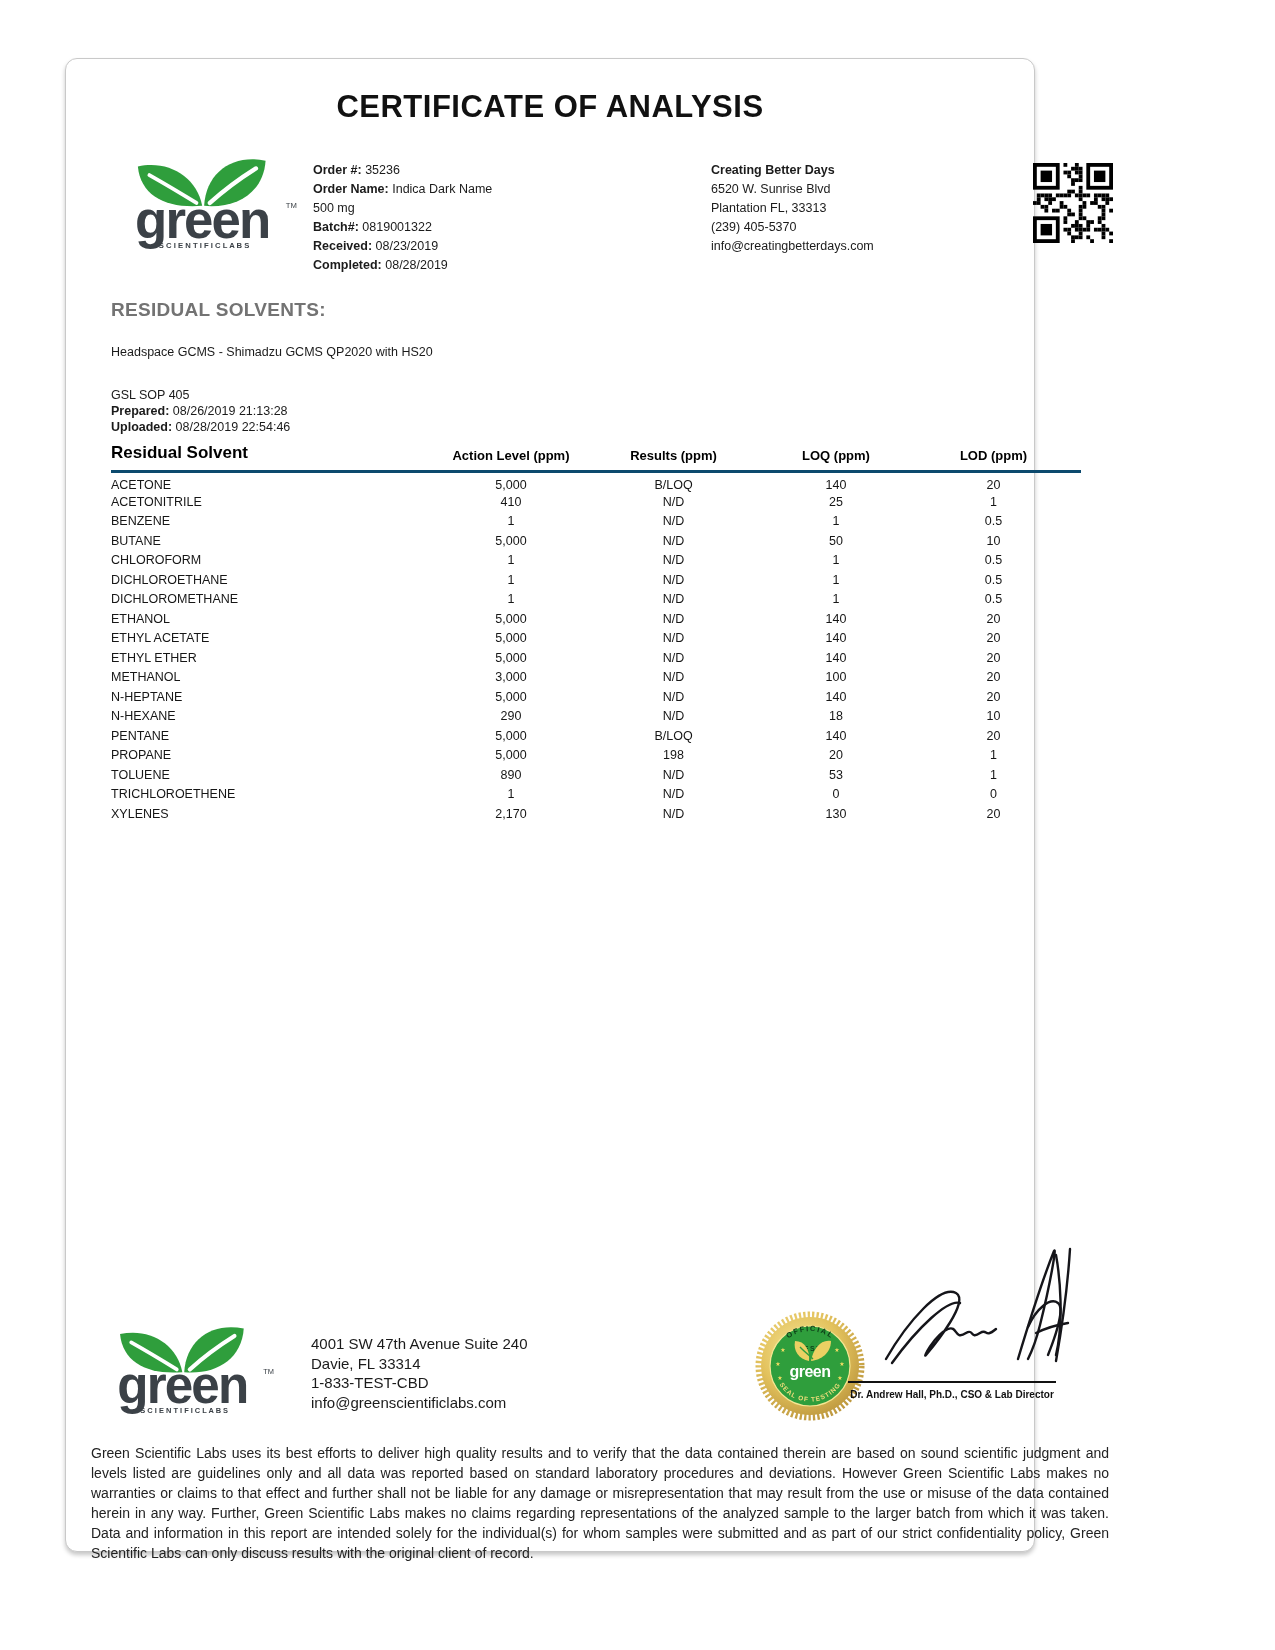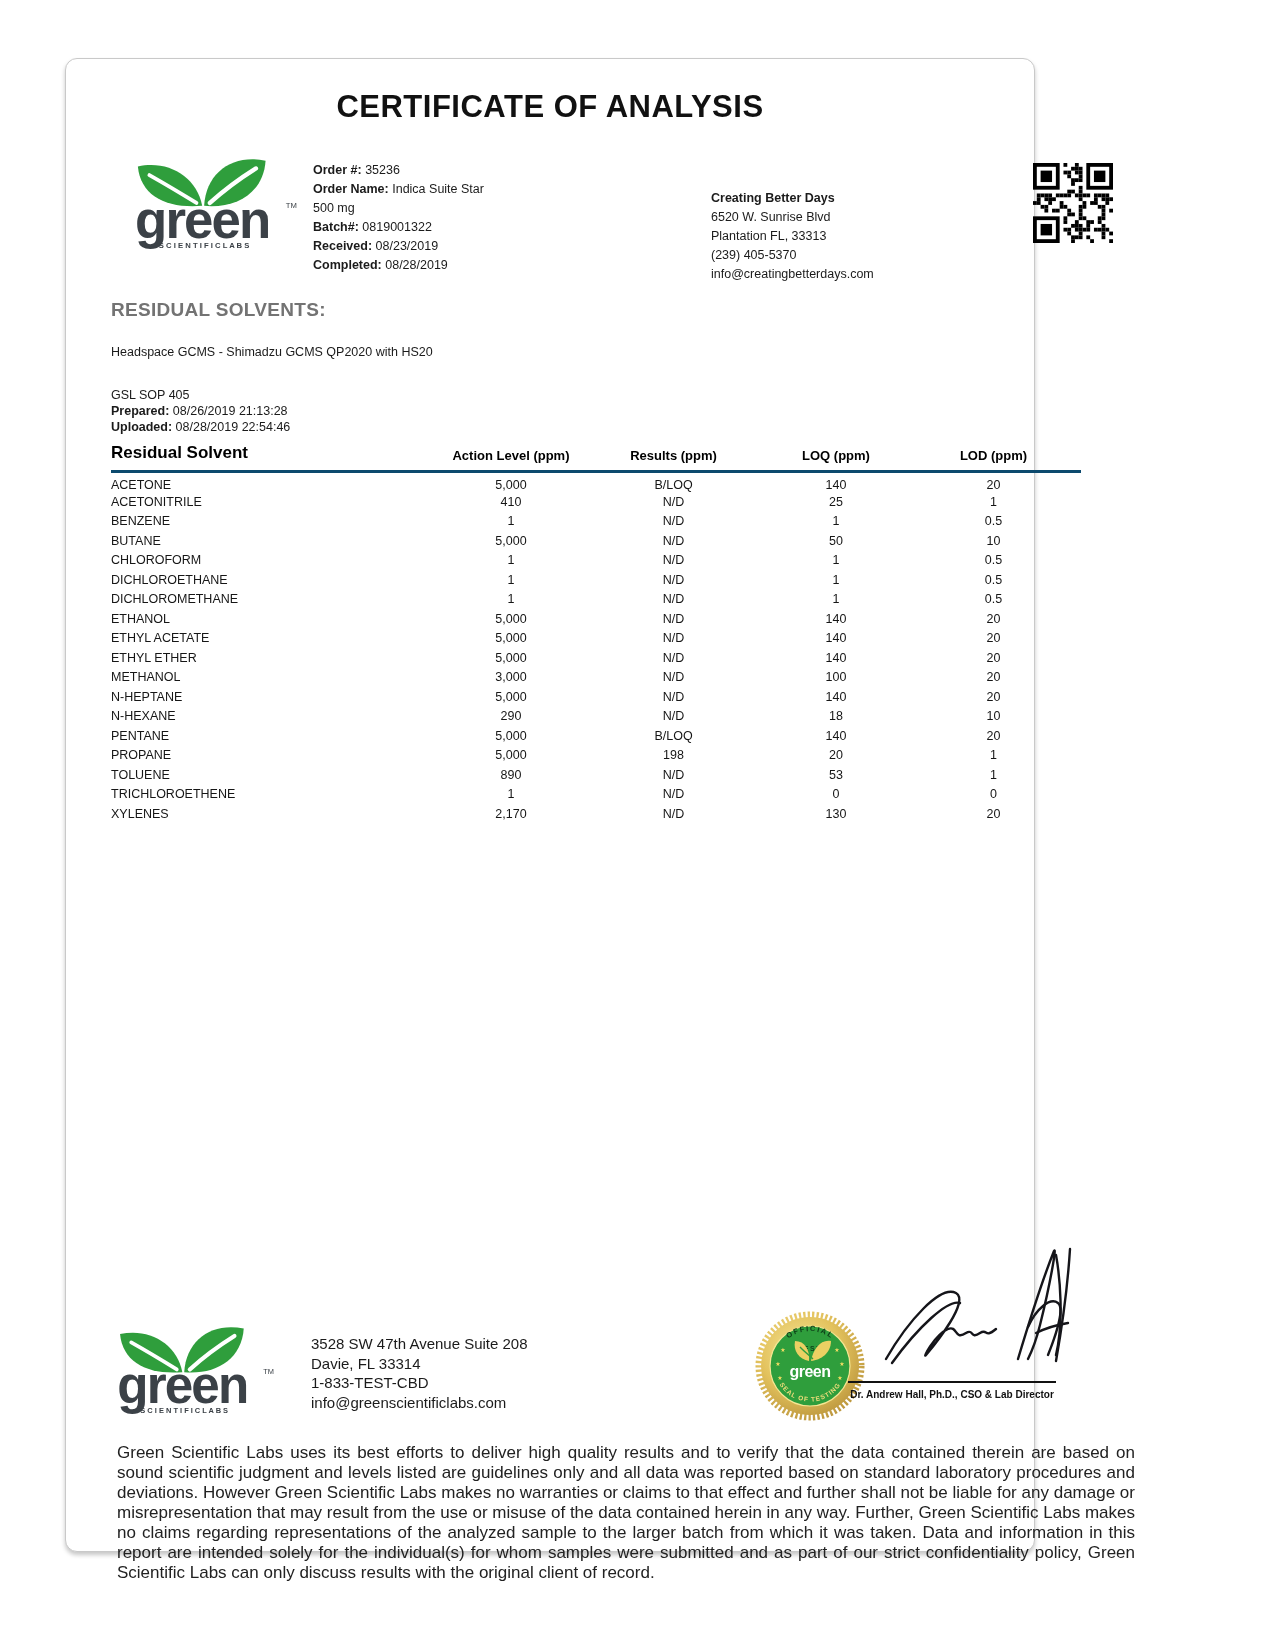--- a/index.html
+++ b/index.html
@@ -8,21 +8,21 @@
   .card { position:absolute; left:65px; top:58px; width:970px; height:1494px;
           background:#fff; border:1.5px solid #c9c9c9; border-radius:12px;
           box-shadow:0 3px 4px rgba(0,0,0,0.22); }
   .title { position:absolute; top:30px; left:0; width:100%; text-align:center;
            font-size:31px; font-weight:bold; letter-spacing:0.5px; color:#111; }
   
   .logo-box { position:absolute; left:45px; top:94px; width:192px; height:98px; }
   .logo-box svg, .footer-logo svg { width:100%; height:100%; }
   .order-block { position:absolute; left:247px; top:102px; font-size:12.5px; line-height:19px; }
   .client-block { position:absolute; left:645px; top:102px; font-size:12.5px; line-height:19px; }
-  .lbl { font-weight:bold;margin-top:28px; }
+  .lbl { font-weight:bold; }
   .qr { position:absolute; left:967px; top:104px; width:80px; height:80px; }
   
   .section-heading { position:absolute; left:45px; top:240px; font-size:19px; font-weight:bold; letter-spacing:0.3px; color:#737373; }
   .method-line { position:absolute; left:45px; top:286px; font-size:12.5px; }
   .sop-block { position:absolute; left:45px; top:328px; font-size:12.5px; line-height:16px; }
   
   .solvent-table { position:absolute; left:45px; top:384px; width:970px; border-collapse:collapse; table-layout:fixed; }
   .solvent-table col.c1{width:330px}.solvent-table col.c2{width:140px}.solvent-table col.c3{width:185px}
   .solvent-table col.c4{width:140px}.solvent-table col.c5{width:175px}
   .solvent-table th { border-bottom:3px solid #0c4a6e; padding:0 0 7px 0; vertical-align:bottom; color:#000; }
@@ -35,21 +35,21 @@
   .footer-logo { position:absolute; left:28px; top:1262px; width:186px; height:95px; }
   .footer-address { position:absolute; left:245px; top:1275px; font-size:15px; line-height:19.5px; }
   .seal { position:absolute; left:688px; top:1250px; width:112px; height:114px; }
   .seal svg { width:100%; height:100%; }
   .signature { position:absolute; left:812px; top:1182px; width:212px; height:138px; }
   .signature svg { width:100%; height:100%; }
   .sig-line { position:absolute; left:782px; top:1322px; width:208px; height:0; border-top:2.5px solid #111; }
   .signer { position:absolute; left:770px; top:1330px; width:232px; text-align:center;
             font-size:10px; font-weight:bold; color:#111; }
   .disclaimer { position:absolute; left:25px; top:1384px; width:1018px;
-                font-size:17px; line-height:20px; text-align:justify; color:#222;margin-left:26px; }
+                font-size:14px; line-height:20px; text-align:justify; color:#222; }
 </style>
 </head>
 <body>
 
 <div class="page">
   <div class="card">
 
     <div class="title">CERTIFICATE OF ANALYSIS</div>
 
     <div class="logo-box">
@@ -59,21 +59,21 @@
     <path d="M97,54 C99,19 127,0 161,7 C159,40 131,57 97,54 Z" fill="#2f9e3c"></path>
     <path d="M151,15 C135,25 114,41 103,51" stroke="#fff" stroke-width="4.5" fill="none" stroke-linecap="round"></path>
     <text x="95" y="87" font-size="55" font-weight="bold" fill="#3b4147" text-anchor="middle" letter-spacing="-2" font-family="'Liberation Sans',sans-serif">green</text>
     <text x="182" y="56" font-size="8" fill="#3b4147" font-family="'Liberation Sans',sans-serif">TM</text>
     <text x="97" y="98" font-size="8" font-weight="bold" fill="#3b4147" text-anchor="middle" font-family="'Liberation Sans',sans-serif">S C I E N T I F I C   L A B S</text>
   </svg></span>
     </div>
 
     <div class="order-block">
       <div><span class="lbl">Order #:</span> <span>35236</span></div>
-      <div><span class="lbl">Order Name:</span> <span>Indica Suite Star</span></div>
+      <div><span class="lbl">Order Name:</span> <span>Indica Dark Name</span></div>
       <div>500 mg</div>
       <div><span class="lbl">Batch#:</span> <span>0819001322</span></div>
       <div><span class="lbl">Received:</span> <span>08/23/2019</span></div>
       <div><span class="lbl">Completed:</span> <span>08/28/2019</span></div>
     </div>
 
     <div class="client-block">
       <div class="lbl">Creating Better Days</div>
       <div>6520 W. Sunrise Blvd</div>
       <div>Plantation FL, 33313</div>
@@ -363,21 +363,21 @@
     <path d="M40,22 C56,31 76,43 89,51" stroke="#fff" stroke-width="4" fill="none" stroke-linecap="round"></path>
     <path d="M97,54 C99,19 127,0 161,7 C159,40 131,57 97,54 Z" fill="#2f9e3c"></path>
     <path d="M151,15 C135,25 114,41 103,51" stroke="#fff" stroke-width="4.5" fill="none" stroke-linecap="round"></path>
     <text x="95" y="87" font-size="55" font-weight="bold" fill="#3b4147" text-anchor="middle" letter-spacing="-2" font-family="'Liberation Sans',sans-serif">green</text>
     <text x="182" y="56" font-size="8" fill="#3b4147" font-family="'Liberation Sans',sans-serif">TM</text>
     <text x="97" y="98" font-size="8" font-weight="bold" fill="#3b4147" text-anchor="middle" font-family="'Liberation Sans',sans-serif">S C I E N T I F I C   L A B S</text>
   </svg></span>
     </div>
 
     <div class="footer-address">
-      <div>3528 SW 47th Avenue Suite 208</div>
+      <div>4001 SW 47th Avenue Suite 240</div>
       <div>Davie, FL 33314</div>
       <div>1-833-TEST-CBD</div>
       <div>info@greenscientificlabs.com</div>
     </div>
 
     <div class="seal">
       <svg viewBox="-56 -56 112 112">
         <defs>
           <radialGradient id="goldg" cx="40%" cy="35%" r="75%">
             <stop offset="0%" stop-color="#f7e79a"></stop>

